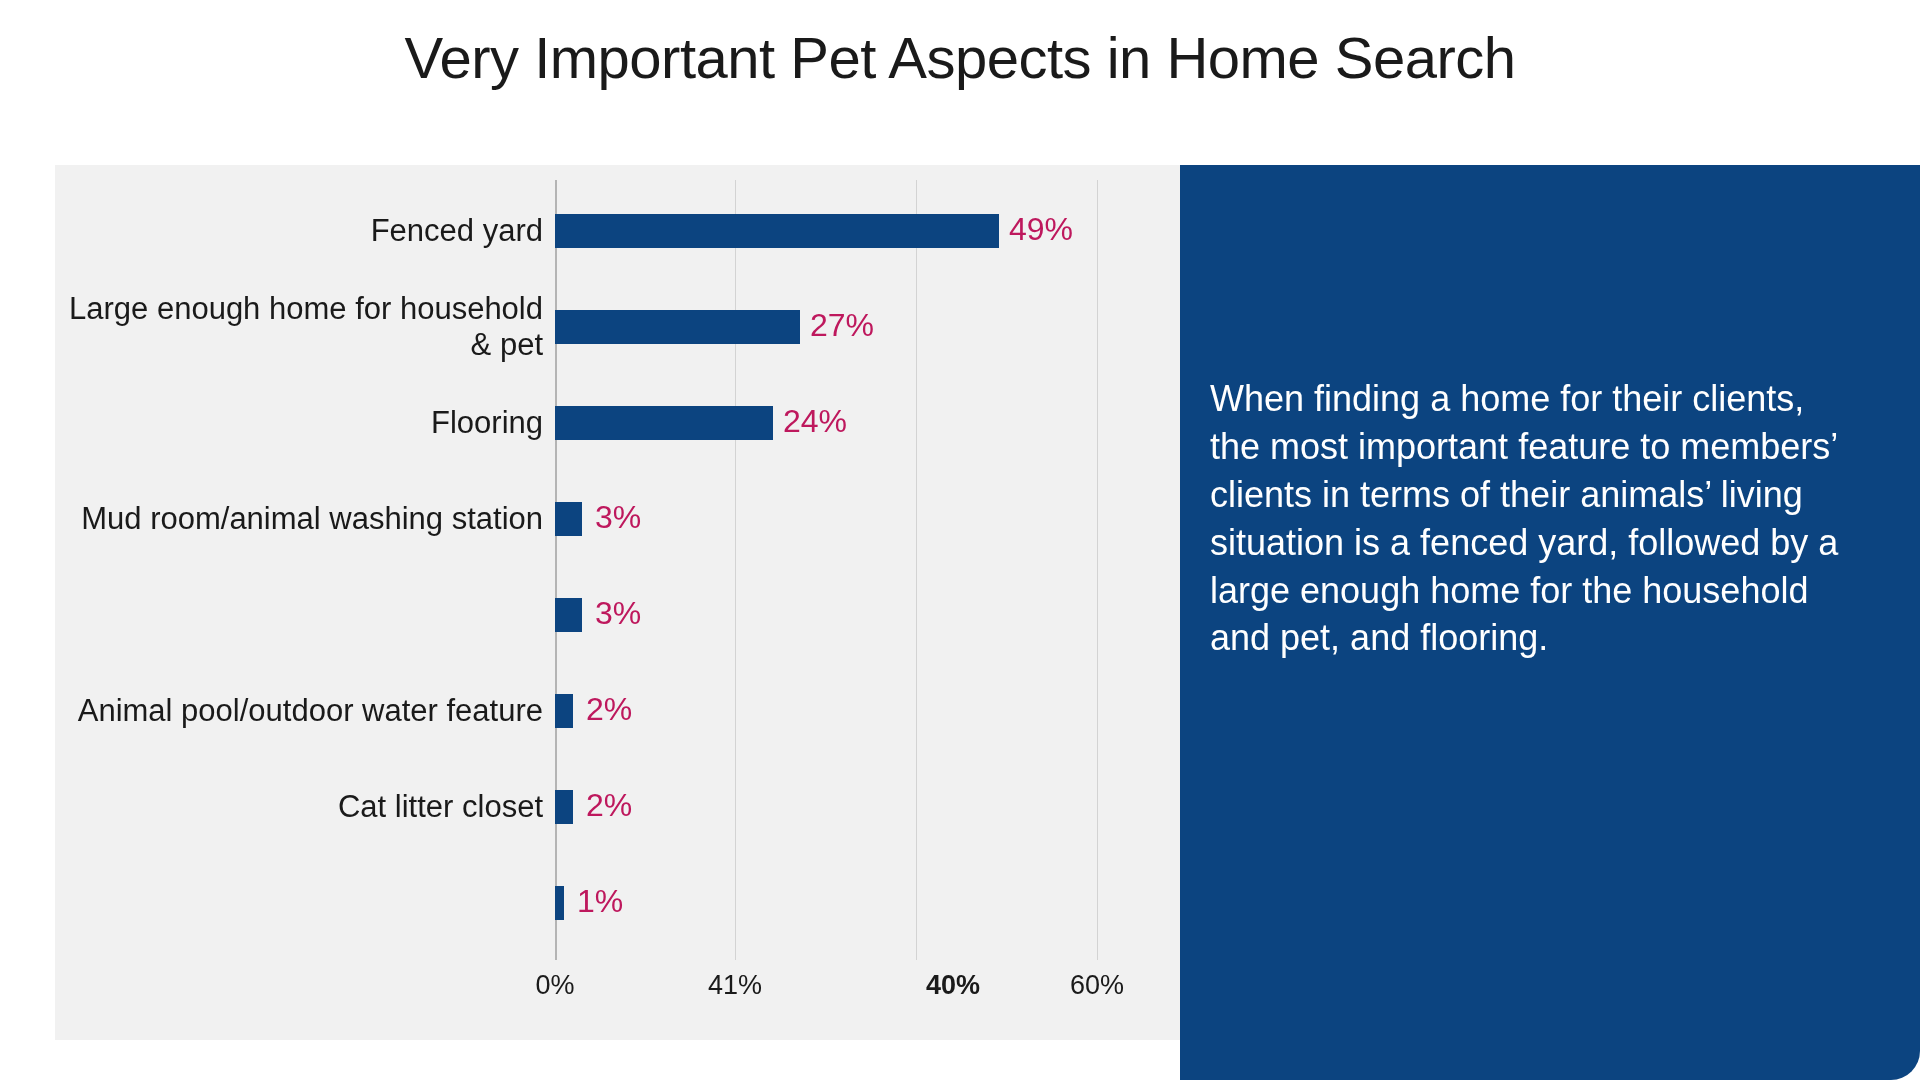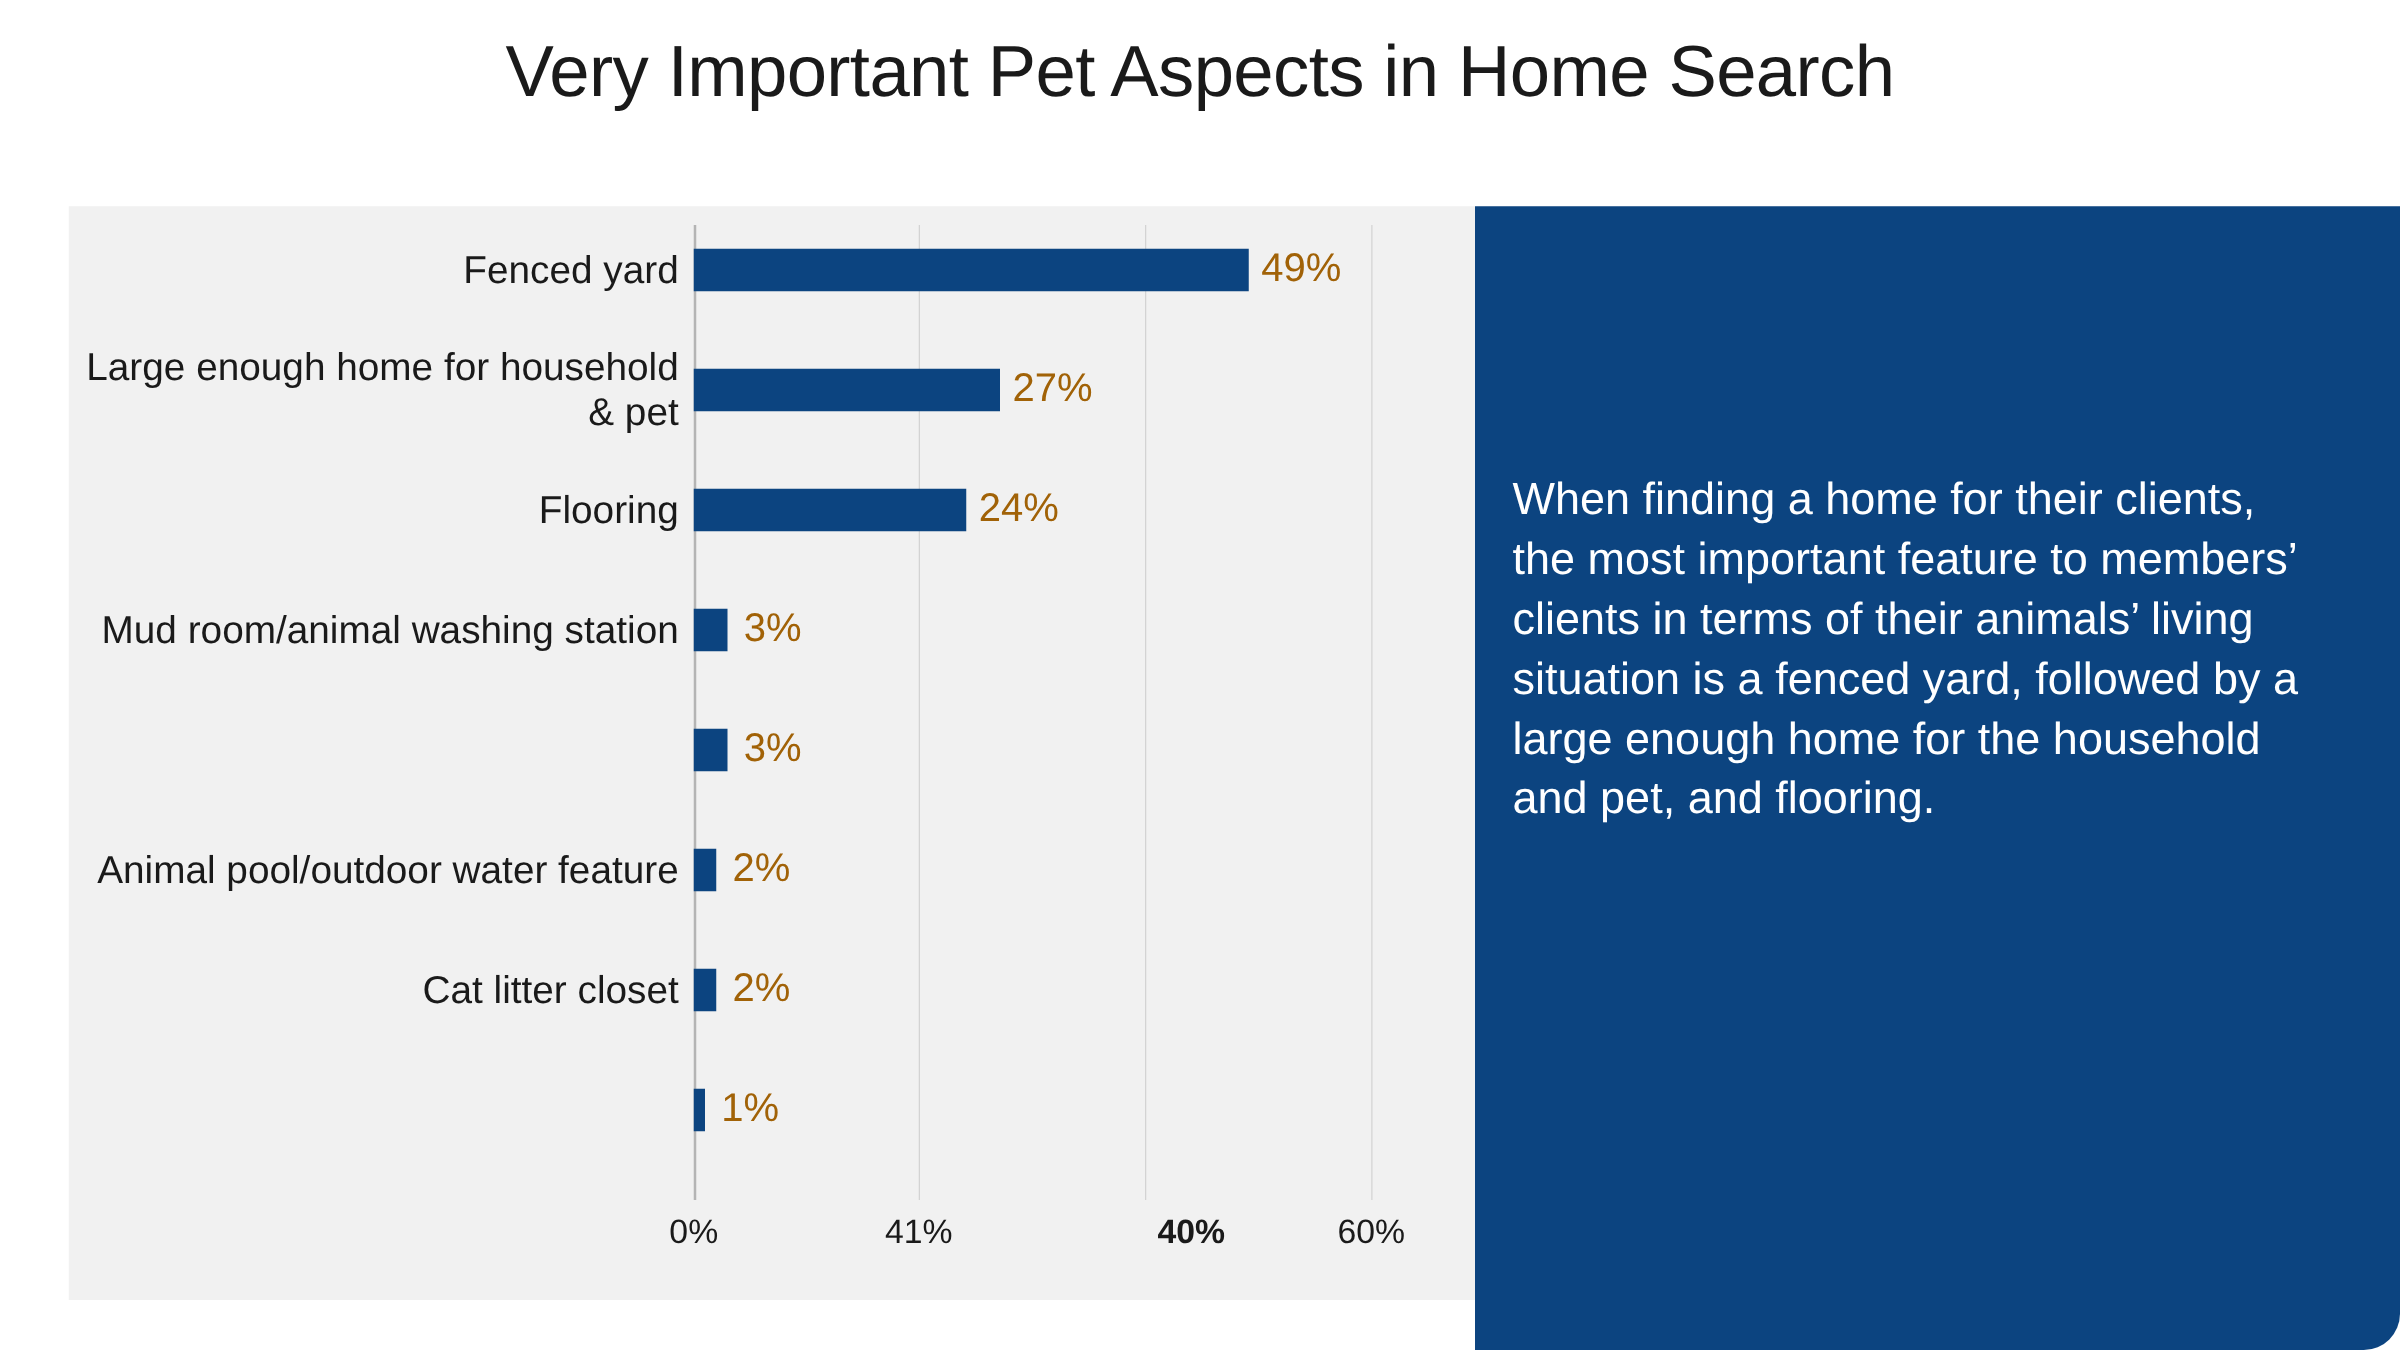--- a/index.html
+++ b/index.html
@@ -67,21 +67,21 @@
     position: absolute;
     left: 0;
     top: 0;
     width: 1125px;
     height: 875px;
   }
 
   .rows {
     position: absolute;
     left: 0;
-    top: 3px;
+    top: 18px;
     width: 1319px;
     height: 780px;
   }
 
   .row {
     position: absolute;
     left: 0;
     width: 1125px;
     height: 96px;
   }
@@ -111,21 +111,21 @@
     left: 500px;
     top: 31px;
     height: 34px;
     background: #0c4480;
   }
 
   .bar-value {
     position: absolute;
     top: 28px;
     font-size: 32px;
-    color: #a16207;
+    color: #be185d;
     white-space: nowrap;
   }
 
   
   .gridline {
     position: absolute;
     top: 15px;
     width: 1px;
     height: 780px;
     background: #d3d3d3;

